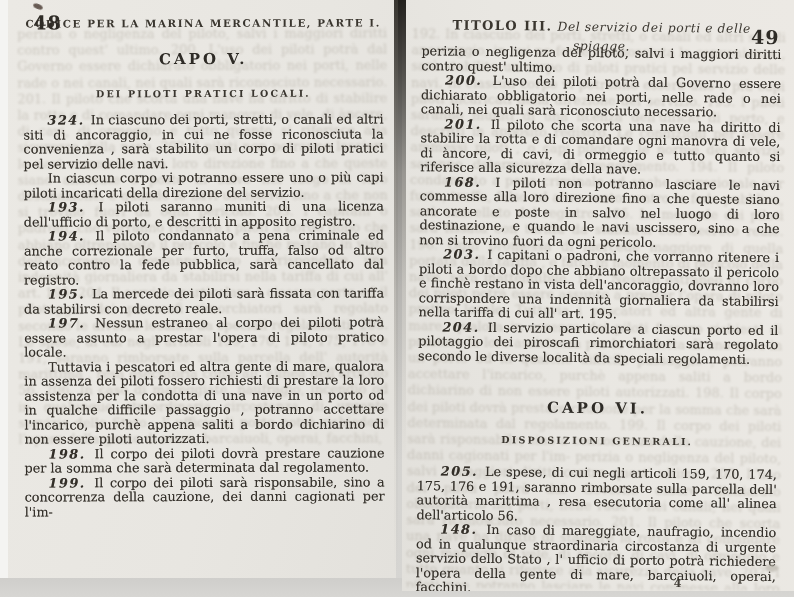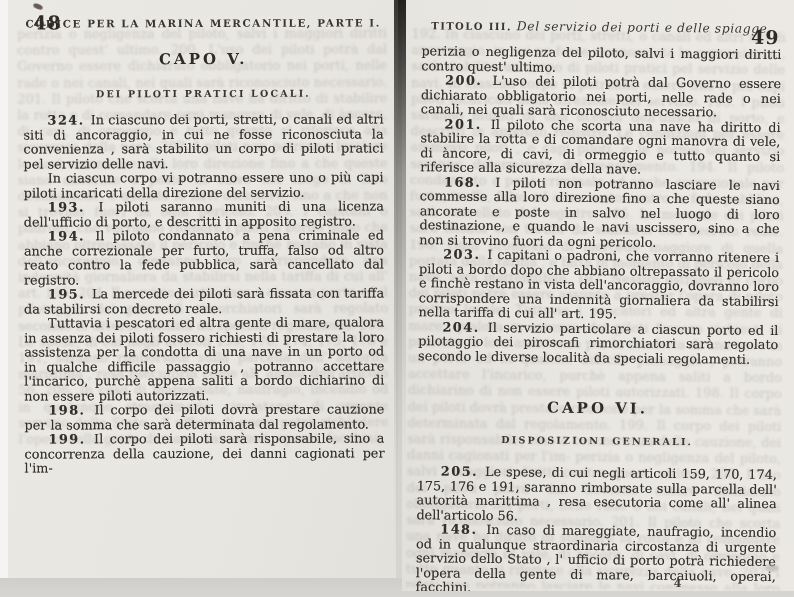--- a/index.html
+++ b/index.html
@@ -69,21 +69,21 @@
   .pagenum {
     font-weight: bold; font-size: 19px; color: #2e2b26; letter-spacing: 1px;
   }
   .pn-left  { position: absolute; left: 10px; top: -1px; }
   .pn-right { position: absolute; right: 2px; top: 8px; }
   .runhead {
     font-size: 10.3px; font-weight: bold; letter-spacing: 1.6px;
     color: #3a362f; white-space: nowrap;
   }
   .runhead-pre {
-    font-size: 10px; letter-spacing: 1.4px; color: #3a362f; font-weight: bold;
+    font-size: 13px; letter-spacing: 1.4px; color: #3a362f; font-weight: bold;
   }
   .runhead-it {
     font-size: 12.3px; font-style: italic; color: #3a362f; letter-spacing: 0.6px;
   }
   .capo {
     margin-top: 22px; text-align: center;
     font-size: 15px; font-weight: bold; letter-spacing: 3px; color: #2e2b26;
   }
   .capo-2 { margin-top: 34px; }
   .sect {
@@ -95,21 +95,21 @@
     margin-top: 18px;
     font-size: 12.8px; line-height: 14.5px;
     text-align: justify;
     color: #332f29;
     text-shadow: 0 0 0.5px rgba(45,40,33,0.45);
   }
   .pbody-first { margin-top: 14px; }
   .pbody-2 { margin-top: 20px; }
   .para { margin: 0; text-indent: 24px; }
   .para.noind { text-indent: 0; }
-  .artnum { font-weight: bold; letter-spacing: 1.5px; }
+  .artnum { font-weight: bold; letter-spacing: 1.5px; font-style: italic; }
   .sig {
     position: absolute; left: 278px; top: 574px;
     font-size: 11px; font-weight: bold; color: #413d36;
   }
   .inkmark {
     position: absolute; left: 25px; top: 4px; width: 10px; height: 5px;
     background: #50423a; border-radius: 50%;
     transform: rotate(22deg); opacity: 0.85; z-index: 2;
     filter: blur(0.3px);
   }
@@ -137,20 +137,21 @@
           <span class="runhead">CODICE PER LA MARINA MERCANTILE, PARTE I.</span>
         </div>
         <div class="capo">CAPO V.</div>
         <div class="sect">DEI PILOTI PRATICI LOCALI.</div>
         <div class="pbody pbody-first" id="paras-left">
             <p class="para"><b class="artnum">324. </b>In ciascuno dei porti, stretti, o canali ed altri siti di ancoraggio, in cui ne fosse riconosciuta la convenienza , sarà stabilito un corpo di piloti pratici pel servizio delle navi.</p>
             <p class="para">In ciascun corpo vi potranno essere uno o più capi piloti incaricati della direzione del servizio.</p>
             <p class="para"><b class="artnum">193. </b>I piloti saranno muniti di una licenza dell'ufficio di porto, e descritti in apposito registro.</p>
             <p class="para"><b class="artnum">194. </b>Il piloto condannato a pena criminale ed anche correzionale per furto, truffa, falso od altro reato contro la fede pubblica, sarà cancellato dal registro.</p>
             <p class="para"><b class="artnum">195. </b>La mercede dei piloti sarà fissata con tariffa da stabilirsi con decreto reale.</p>
+            <p class="para"><b class="artnum">197. </b>Nessun estraneo al corpo dei piloti potrà essere assunto a prestar l'opera di piloto pratico locale.</p>
             <p class="para">Tuttavia i pescatori ed altra gente di mare, qualora in assenza dei piloti fossero richiesti di prestare la loro assistenza per la condotta di una nave in un porto od in qualche difficile passaggio , potranno accettare l'incarico, purchè appena saliti a bordo dichiarino di non essere piloti autorizzati.</p>
             <p class="para"><b class="artnum">198. </b>Il corpo dei piloti dovrà prestare cauzione per la somma che sarà determinata dal regolamento.</p>
             <p class="para"><b class="artnum">199. </b>Il corpo dei piloti sarà risponsabile, sino a concorrenza della cauzione, dei danni cagionati per l'im-</p>
           </div>
       </div>
     </div>
   </div>
 
   <div class="page page-right">
     <div class="smudge"></div>

